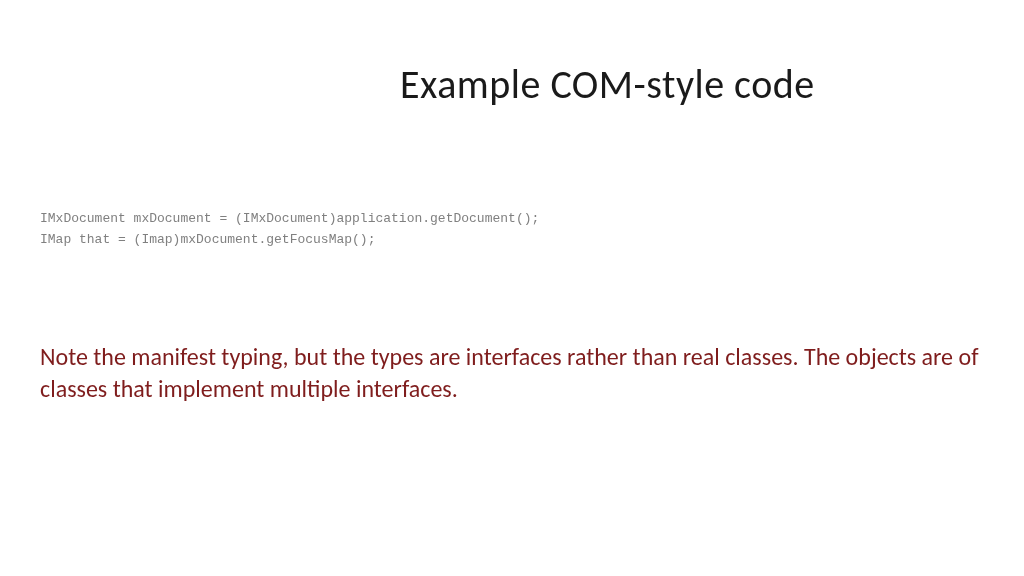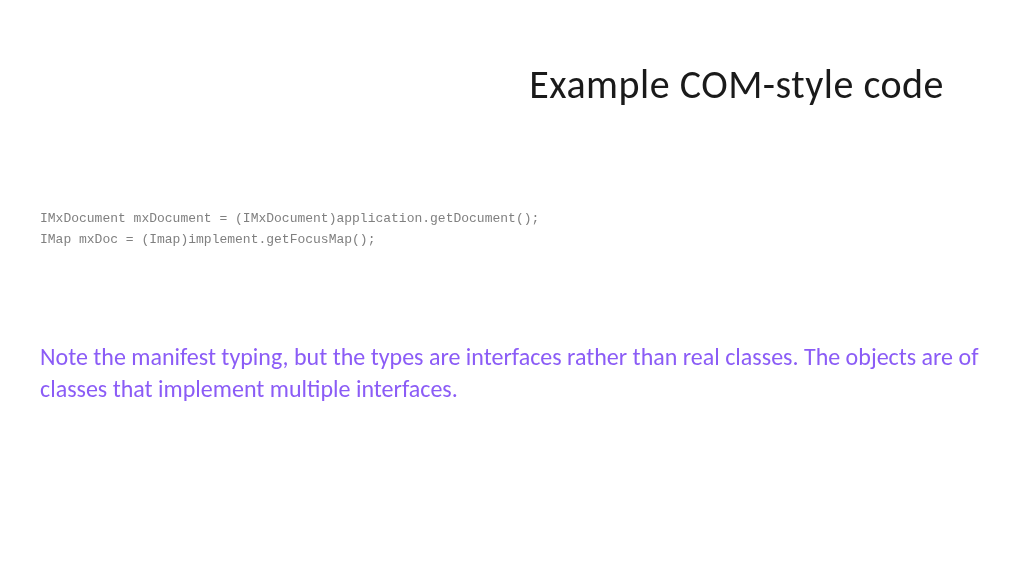--- a/index.html
+++ b/index.html
@@ -17,51 +17,51 @@
       position: relative;
     }
     .slide {
       width: 100%;
       height: 100%;
       padding: 60px 40px 40px 40px;
     }
     .title {
       font-size: 40px;
       font-weight: 400;
-      text-align: right;
+      text-align: left;
       margin-bottom: 100px;
       margin-left: 360px;
       margin-right: 40px;
       color: #1a1a1a;
       letter-spacing: 0.5px;
     }
     .code-block {
       font-family: 'Courier New', Courier, monospace;
       font-size: 13px;
       color: #808080;
       line-height: 1.6;
       margin-bottom: 90px;
       margin-left: 0;
     }
     .code-line {
       white-space: nowrap;
     }
     .note {
       font-size: 24px;
-      color: #8b5cf6;
+      color: #7f1d1d;
       line-height: 1.35;
       font-weight: 400;
       max-width: 960px;
     }
   </style>
 </head>
 <body>
 
 <div class="slide">
   <h1 class="title">Example COM-style code</h1>
 
   <div class="code-block">
     <div class="code-line">IMxDocument mxDocument = (IMxDocument)application.getDocument();</div>
-    <div class="code-line">IMap mxDoc = (Imap)implement.getFocusMap();</div>
+    <div class="code-line">IMap that = (Imap)mxDocument.getFocusMap();</div>
   </div>
 
   <p class="note">Note the manifest typing, but the types are interfaces rather than real classes. The objects are of classes that implement multiple interfaces.</p>
 </div>
 
 </body></html>

